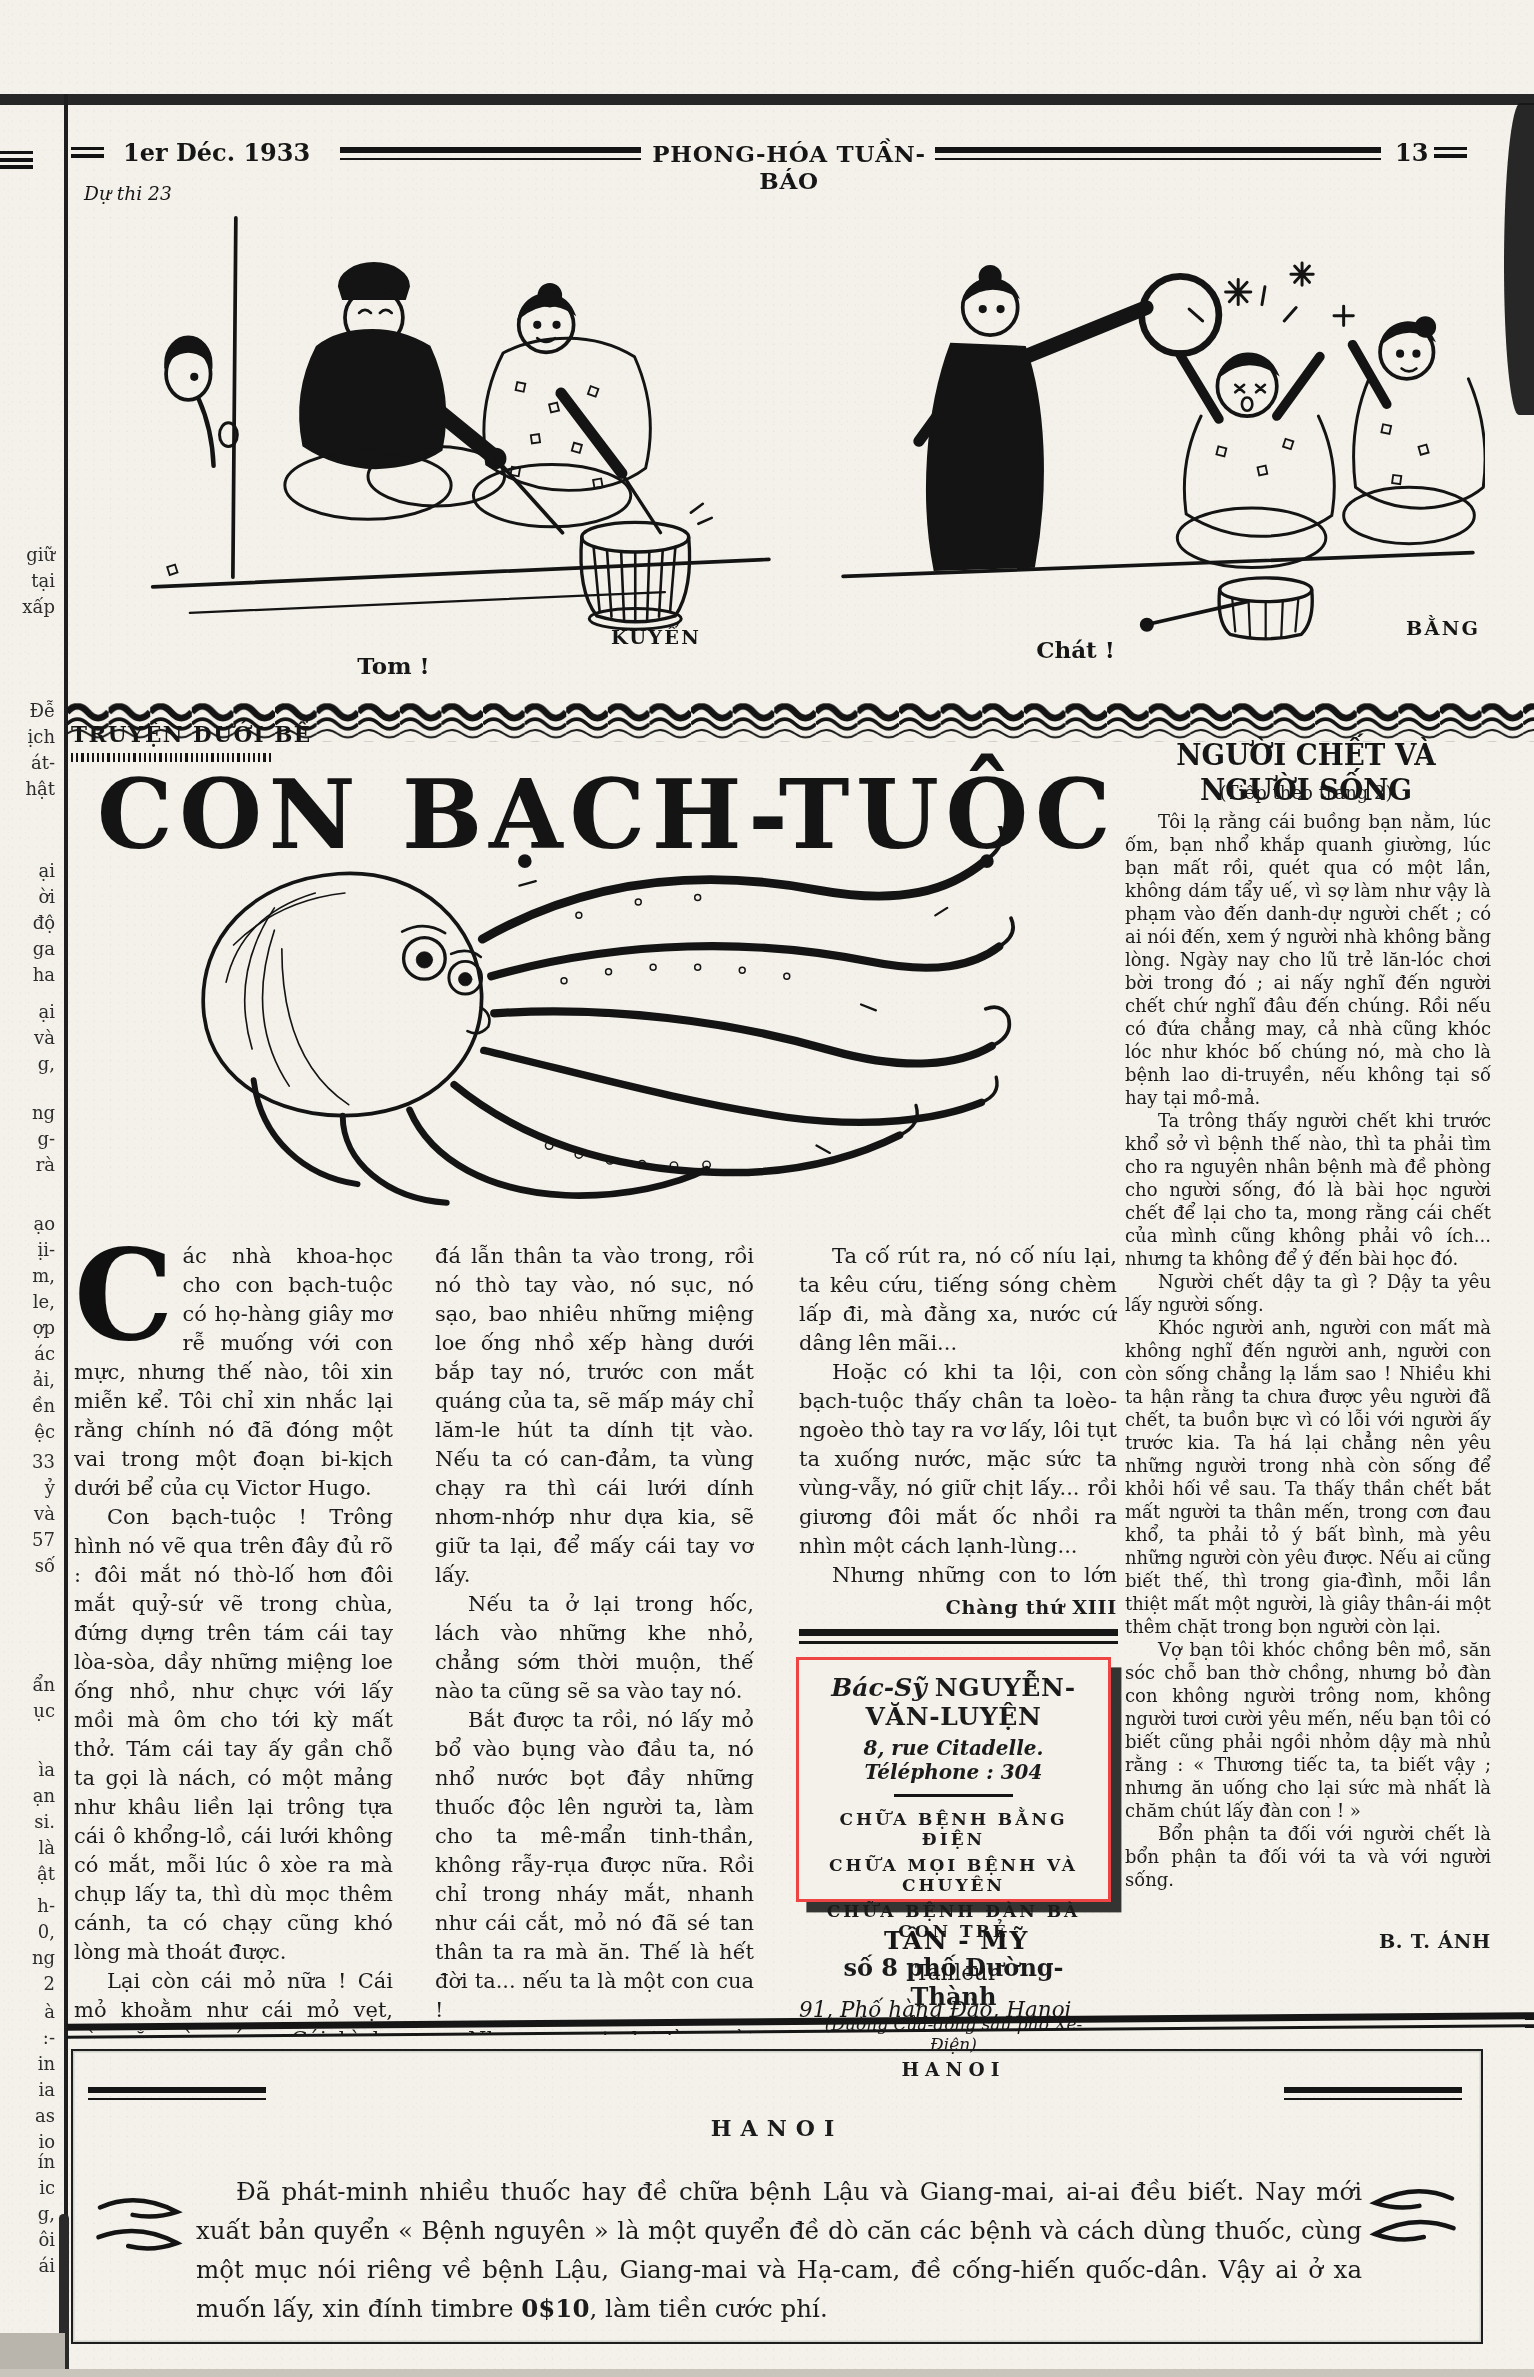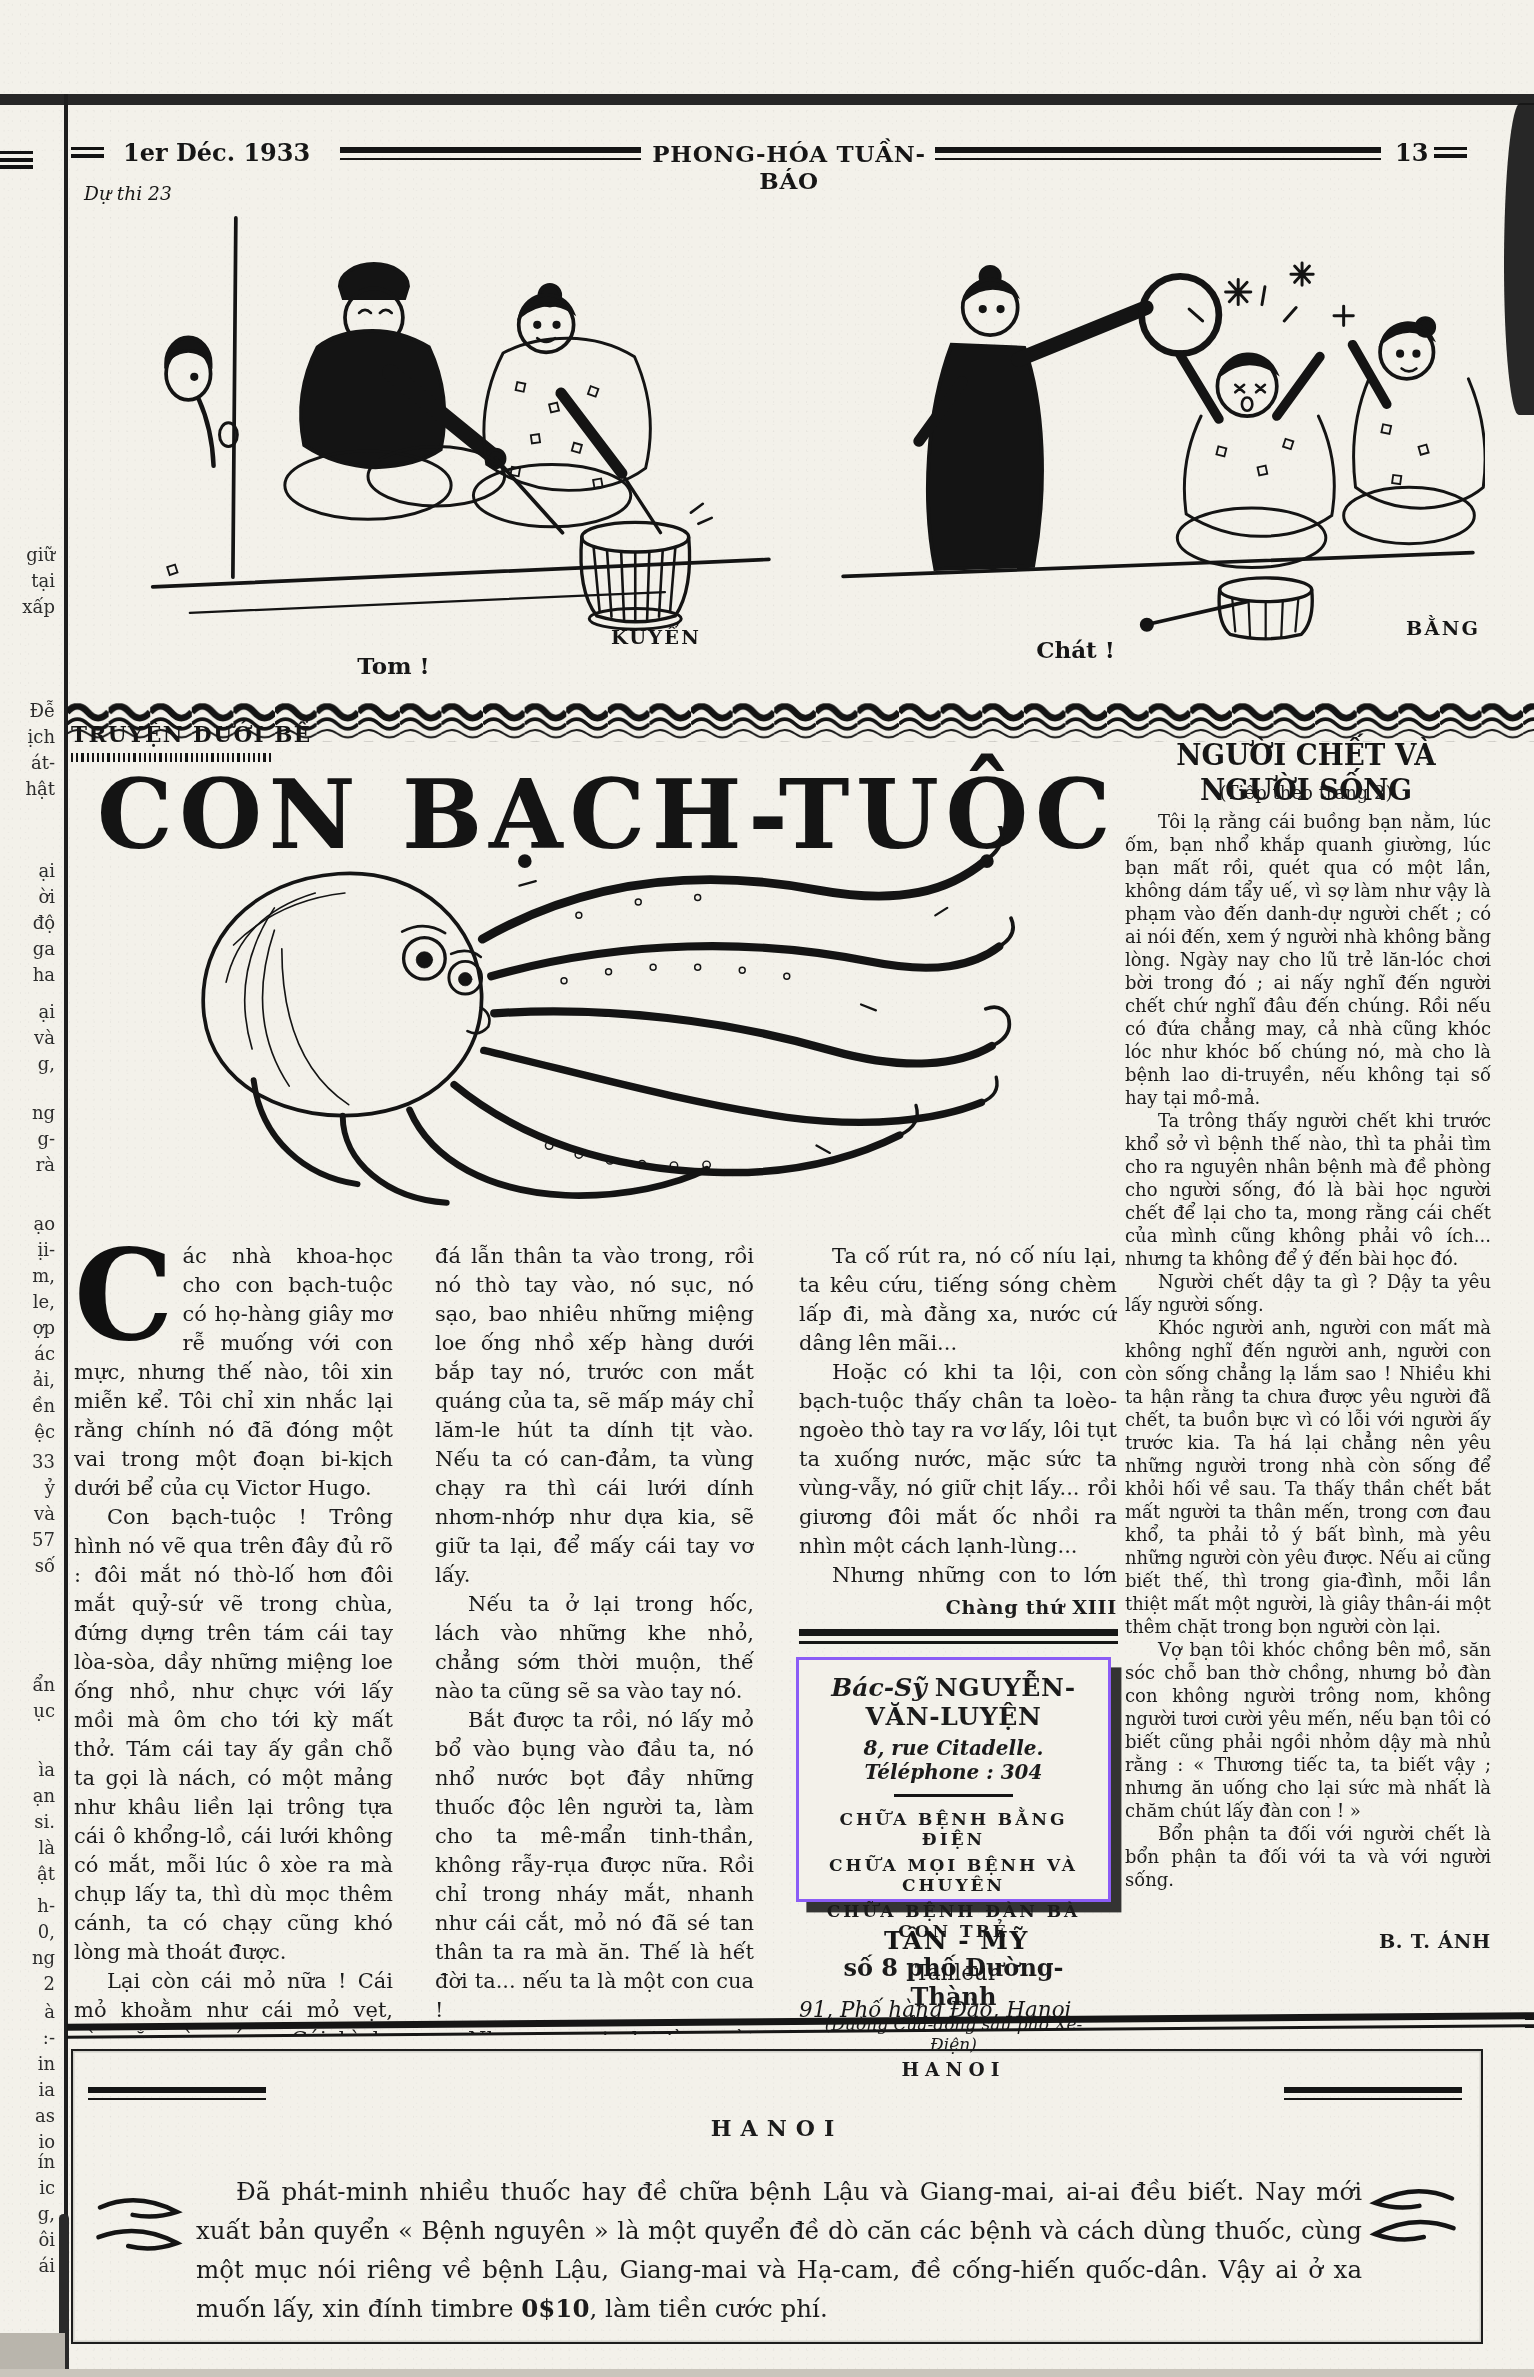--- a/index.html
+++ b/index.html
@@ -20,21 +20,21 @@
   .story-col{font-size:21px;line-height:29px;overflow:hidden;}
   .article-col{font-size:18px;line-height:23px;overflow:hidden;}
   .dropcap{float:left;font-weight:bold;font-size:125px;line-height:89px;padding:9px 9px 0 0;color:#101010;}
   .kicker{font-weight:bold;font-size:21.5px;letter-spacing:1.5px;}
   .hatch{height:9px;background:repeating-linear-gradient(90deg,#141414 0 2.2px,transparent 2.2px 5.2px);}
   .bigtitle{font-weight:bold;font-size:95px;letter-spacing:6.7px;white-space:nowrap;color:#141414;}
   .art-title{font-weight:bold;font-size:30px;letter-spacing:0px;text-align:center;transform:scaleX(.92);transform-origin:center;}
   .art-sub{font-size:18px;text-align:center;}
   .byline{font-weight:bold;font-size:19.3px;text-align:right;letter-spacing:0.7px;}
   .dblrule{border-top:7.4px solid #161616;border-bottom:3px solid #161616;height:5.2px;}
-  .adbox{border:3px solid #8b5cf6;background:#f3f1ea;box-shadow:10.4px 10.4px 0 rgba(25,25,25,.88);}
+  .adbox{border:3px solid #ef4444;background:#f3f1ea;box-shadow:10.4px 10.4px 0 rgba(25,25,25,.88);}
   .adbox .row{text-align:center;margin:0;}
   .smallcaps-line{font-weight:bold;font-size:17px;letter-spacing:3px;}
   .botbox{border:2.2px solid #1d1d1d;box-shadow:inset 0 0 0 1.5px rgba(20,20,20,.15);}
   .bot-title{font-weight:bold;font-size:40px;letter-spacing:1.5px;white-space:nowrap;text-align:center;
              text-shadow:0.7px 0 0 #111;}
   .bot-city{font-weight:bold;font-size:22px;letter-spacing:9px;text-align:center;}
   .bot-body{font-size:24.5px;line-height:39px;margin-top:17px;}
   .artifact{background:#161616;opacity:.92;}
   svg{display:block;}
 </style>

